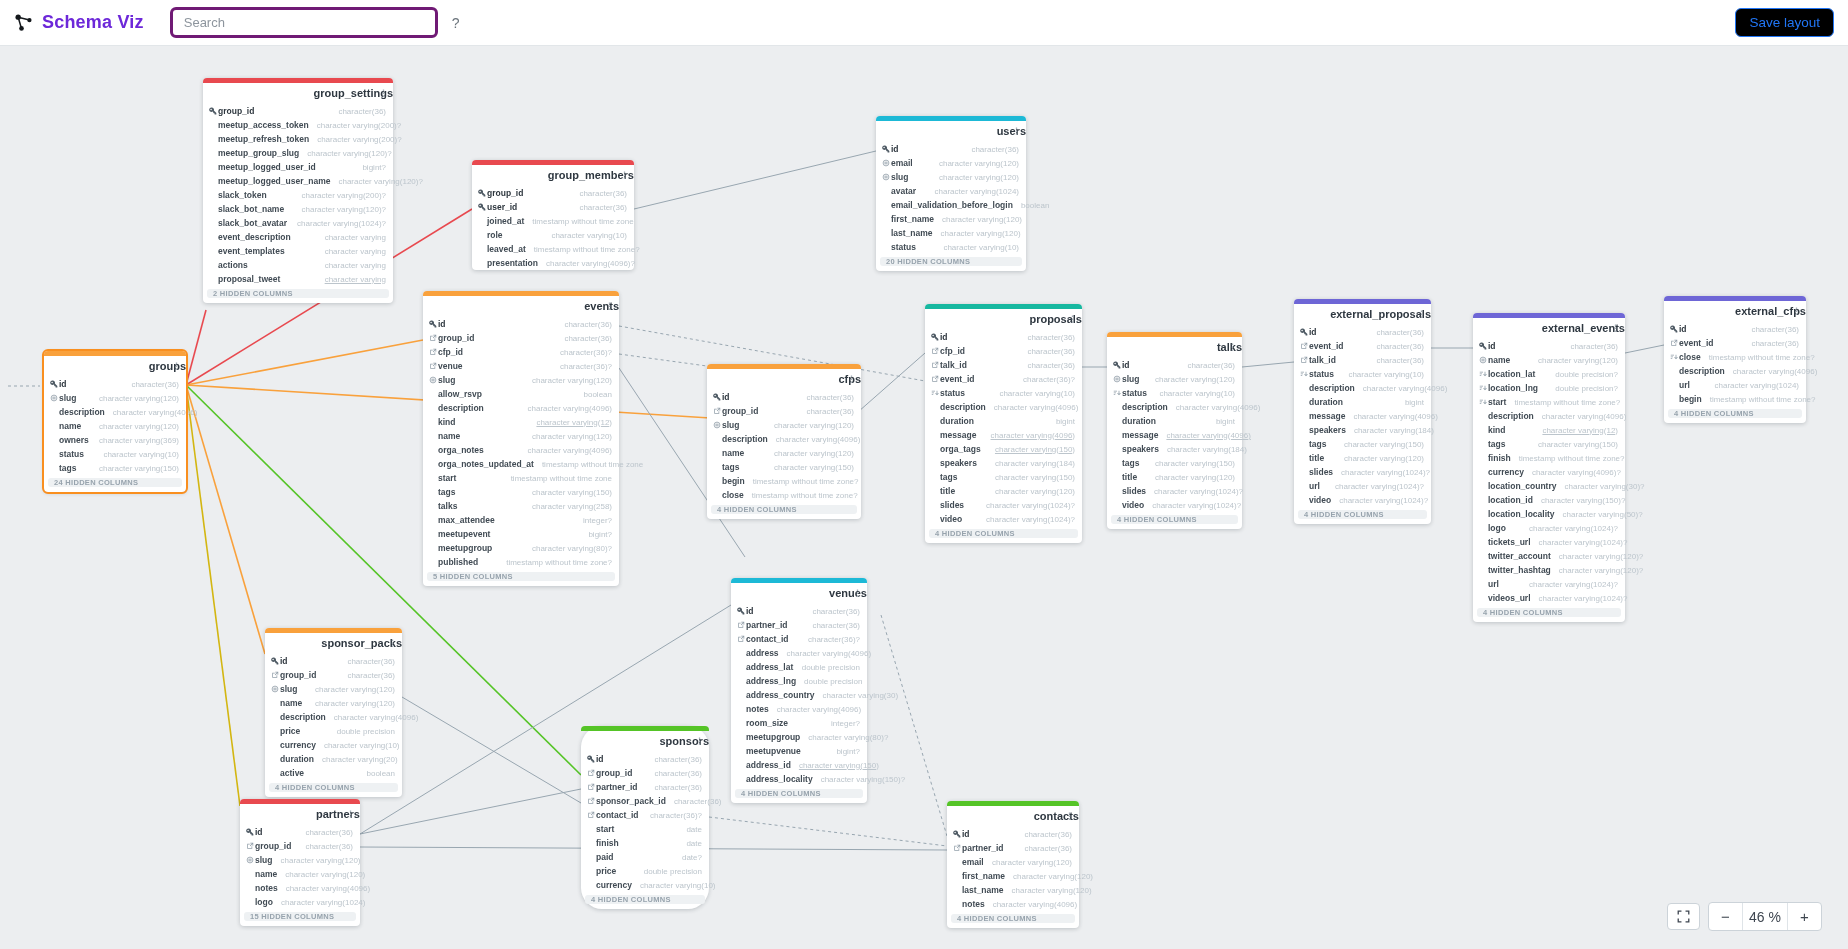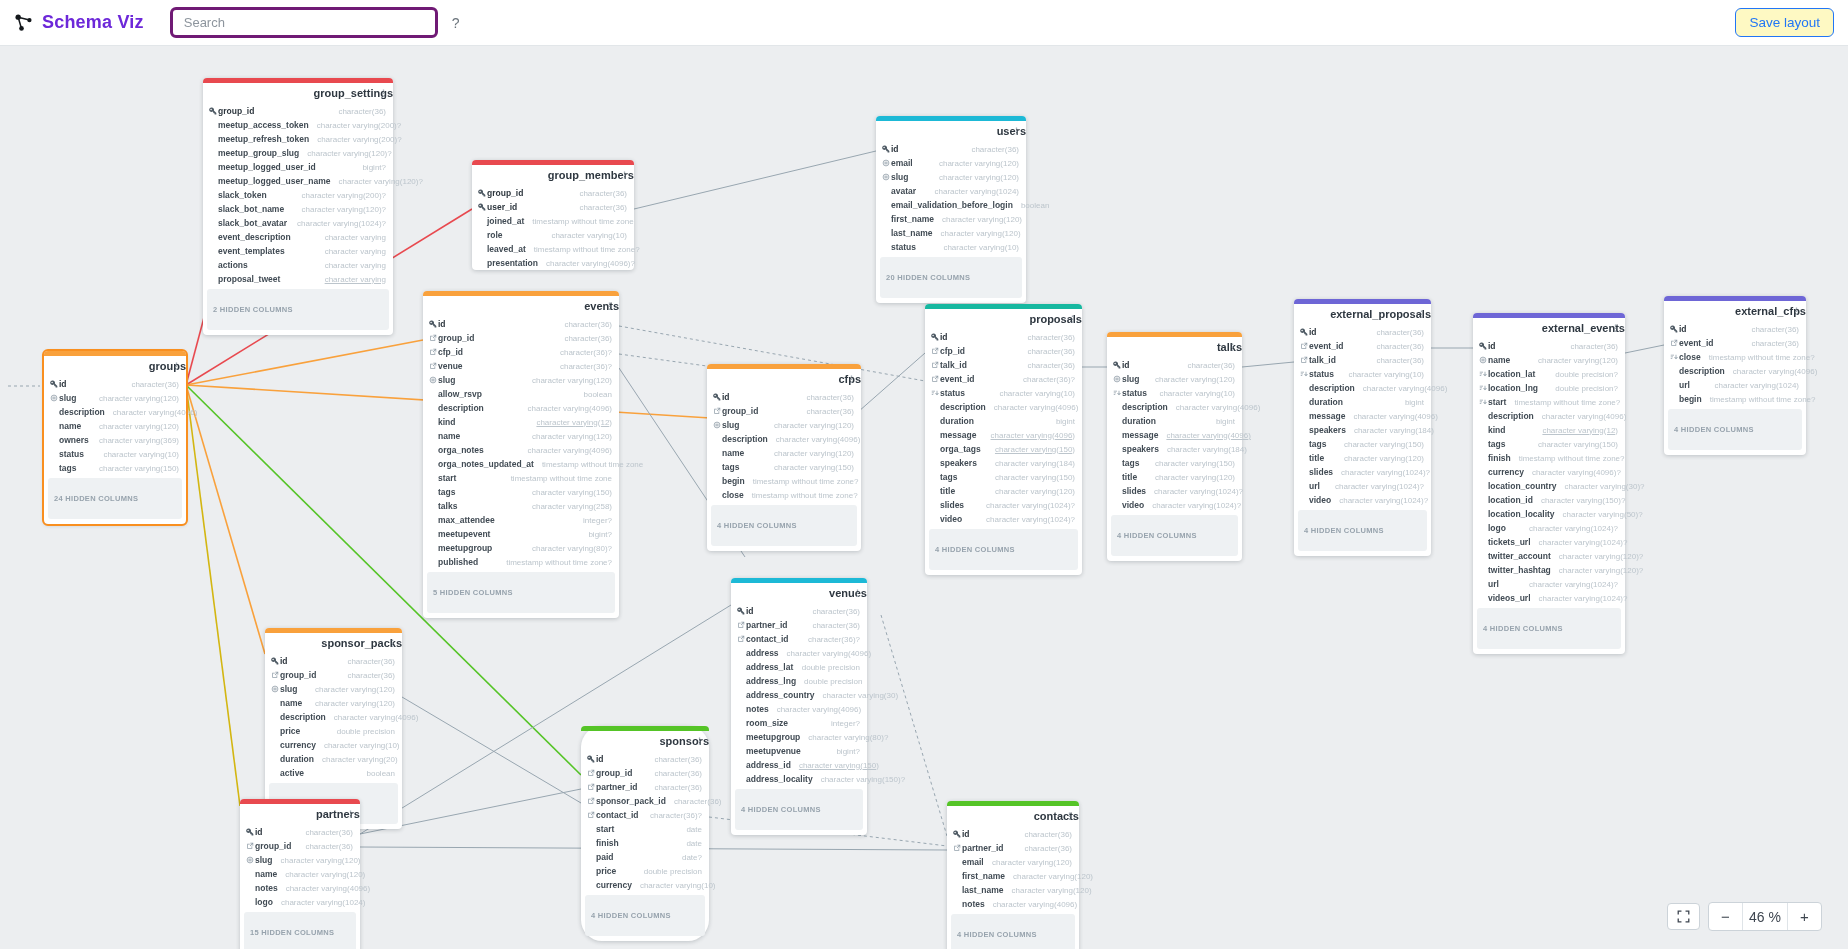--- a/index.html
+++ b/index.html
@@ -10,21 +10,21 @@
   .header { position:relative; height:46px; background:#ffffff; border-bottom:1px solid #e2e6e9;
             display:flex; align-items:center; padding:0 14px; z-index:50; }
   .brand { display:flex; align-items:center; gap:8px; }
   .brand svg { width:20px; height:20px; }
   .brand-name { font-size:18px; font-weight:700; color:#6d28d9; letter-spacing:.2px; }
   .search { margin-left:26px; width:268px; height:31px; border:3px solid #701a75; border-radius:6px;
             padding:0 11px; font-size:13px; color:#3a4149; outline:none; font-family:inherit; }
   .search::placeholder { color:#8d959d; }
   .help { margin-left:14px; color:#6a737b; font-size:14px; }
   .doc-title { position:absolute; left:0; right:0; text-align:center; font-size:15px; color:#30363c; pointer-events:none; }
-  .save-btn { margin-left:auto; background:#fef9c3; border:1px solid #2176f6; color:#2176f6; font-size:13.5px;
+  .save-btn { margin-left:auto; background:#000000; border:1px solid #2176f6; color:#2176f6; font-size:13.5px;
               padding:6px 13px; border-radius:6px; cursor:pointer; font-family:inherit; z-index:2; }
 
   
   .canvas { position:relative; width:1848px; height:903px; overflow:hidden; }
   #edges { position:absolute; left:0; top:0; width:1848px; height:903px; }
 
   
   .card { position:absolute; background:#fff; border-radius:4px; box-shadow:0 1px 4px rgba(27,39,51,.22); }
   .card.selected { outline:2px solid #f98f1f; outline-offset:0; }
   .bar { height:5px; border-radius:4px 4px 0 0; }
@@ -33,21 +33,21 @@
   .menu { position:absolute; right:5px; top:0; color:#a5aeb6; font-size:9px; line-height:21px; cursor:pointer; }
   .row { display:flex; align-items:center; height:14px; padding:0 7px 0 4px; white-space:nowrap; }
   .ic { width:11px; flex:0 0 11px; display:flex; align-items:center; justify-content:center; }
   .ic svg { width:8px; height:8px; }
   .ic-key { color:#4e5a64; }
   .ic-fk, .ic-unique, .ic-sort { color:#93a0aa; }
   .cn { font-size:8.5px; font-weight:600; color:#414b54; margin-right:8px; }
   .row.pk .cn { font-weight:700; color:#2d363e; }
   .ct { font-size:8px; color:#bcc5cc; margin-left:auto; }
   .ct.u { text-decoration:underline; }
-  .t-footer { margin:3px 4px 5px; background:#eef1f3; border-radius:3px; padding:16px 6px;
+  .t-footer { margin:3px 4px 5px; background:#eef1f3; border-radius:3px; padding:0 6px;
               font-size:7.5px; font-weight:700; color:#97a3ad; letter-spacing:.3px; cursor:pointer; }
 
   
   .zoom-bar { position:absolute; right:26px; bottom:18px; display:flex; gap:8px; align-items:center; }
   .fs-btn { width:33px; height:27px; background:#fff; border:1px solid #ccd3d9; border-radius:4px;
             display:flex; align-items:center; justify-content:center; cursor:pointer; color:#3e4650; }
   .fs-btn svg { width:13px; height:13px; }
   .zoom-group { display:flex; background:#fff; border:1px solid #ccd3d9; border-radius:4px; overflow:hidden; }
   .zoom-group > div { display:flex; align-items:center; justify-content:center; height:27px; color:#3e4650; }
   .z-btn { width:33px; font-size:15px; cursor:pointer; }

